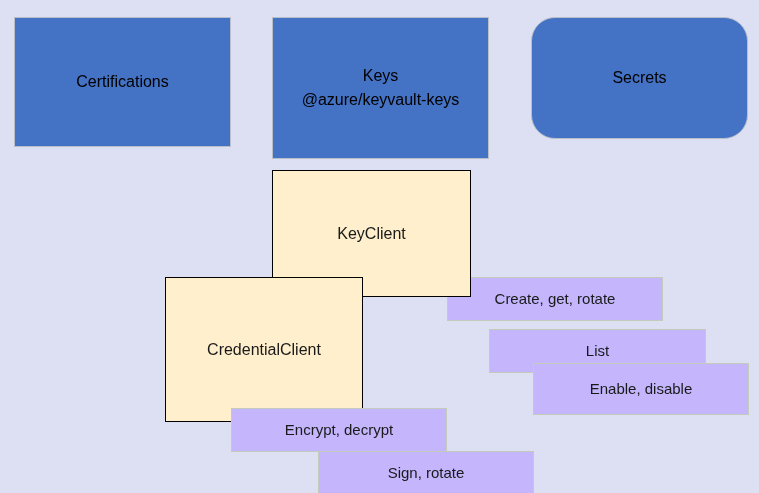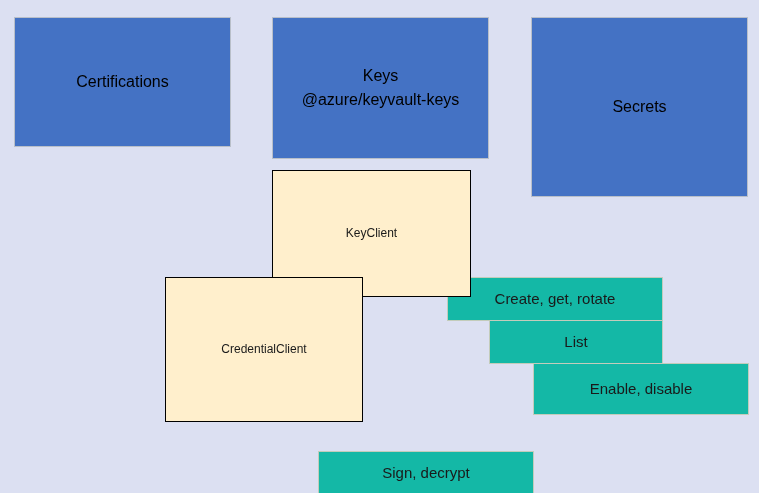--- a/index.html
+++ b/index.html
@@ -38,66 +38,69 @@
     font-size: 16px;
   }
   .blue .line2 {
     margin-top: 2px;
   }
   
   .cream {
     background: #ffefcc;
     border: 1.5px solid #000000;
     color: #1a1a1a;
-    font-size: 12px;
+    font-size: 16px;
   }
   
   .green {
-    background: #14b8a6;
+    background: #c4b5fd;
     border: 1px solid #c3ccbb;
     color: #1a1a1a;
     font-size: 15px;
   }
 </style>
 </head>
 <body style="background: rgb(220, 224, 242);">
 
 <div id="canvas" style="background: rgb(220, 224, 242);">
 
   <div class="node blue" id="pkg-certifications" style="left: 14px; top: 17px; width: 217px; height: 130px; z-index: 1;">
     <span class="line1">Certifications</span>
   </div>
 
   <div class="node blue" id="pkg-keys" style="left: 272px; top: 17px; width: 217px; height: 142px; z-index: 1;">
     <span class="line1">Keys</span>
     <span class="line2">@azure/keyvault-keys</span>
   </div>
 
-  <div class="node blue" id="pkg-secrets" style="left: 531px; top: 17px; width: 217px; height: 180px; z-index: 1;">
+  <div class="node blue" id="pkg-secrets" style="left: 531px; top: 17px; width: 217px; height: 122px; z-index: 1; border-radius: 24px;">
     <span class="line1">Secrets</span>
   </div>
 
   <div class="node cream" id="client-key" style="left: 272px; top: 170px; width: 199px; height: 127px; z-index: 3;">
     <span>KeyClient</span>
   </div>
 
   <div class="node cream" id="client-credential" style="left: 165px; top: 277px; width: 198px; height: 145px; z-index: 4;">
     <span>CredentialClient</span>
   </div>
 
   <div class="node green" id="op-create" style="left: 447px; top: 277px; width: 216px; height: 44px; z-index: 2;">
     <span>Create, get, rotate</span>
   </div>
 
-  <div class="node green" id="op-list" style="left: 489px; top: 320px; width: 174px; height: 44px; z-index: 2; justify-content: center;">
+  <div class="node green" id="op-list" style="left: 489px; top: 329px; width: 217px; height: 44px; z-index: 2; justify-content: center;">
     <span>List</span>
   </div>
 
   <div class="node green" id="op-enable" style="left: 533px; top: 363px; width: 216px; height: 52px; z-index: 2;">
     <span>Enable, disable</span>
   </div>
 
+  <div class="node green" id="op-encrypt" style="left: 231px; top: 408px; width: 216px; height: 44px; z-index: 5;">
+    <span>Encrypt, decrypt</span>
+  </div>
 
   <div class="node green" id="op-sign" style="left: 318px; top: 451px; width: 216px; height: 44px; z-index: 5;">
-    <span>Sign, decrypt</span>
+    <span>Sign, rotate</span>
   </div>
 
 </div>
 
 </body></html>

